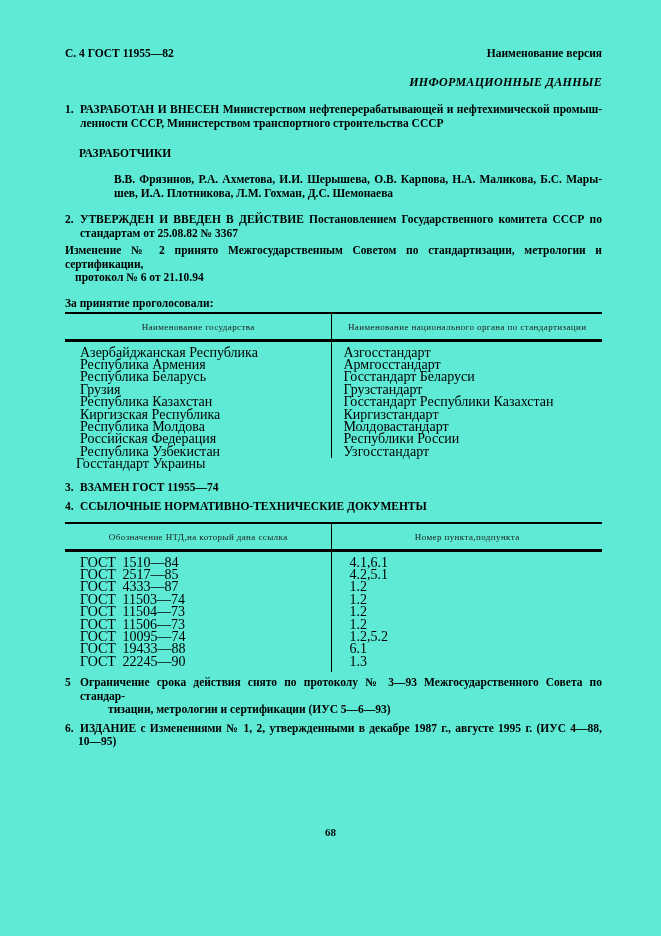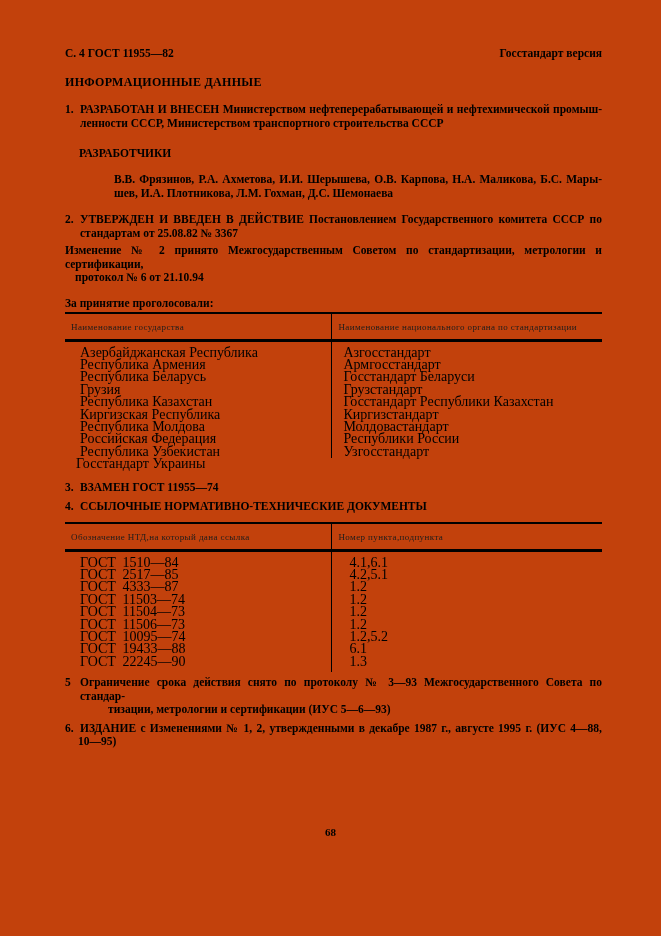--- a/index.html
+++ b/index.html
@@ -1,29 +1,29 @@
 <!DOCTYPE html>
 <html lang="ru"><head>
 <meta charset="utf-8">
 <style>
   html,body { margin:0; padding:0; background:#7a7a7a; }
   .page {
     position:relative;
     width:661px; height:936px;
     margin:0 auto;
-    background:#c2410c;
+    background:#5eead4;
     color:#000;
     font-family:"Liberation Serif", "DejaVu Serif", serif;
     overflow:hidden;
   }
   .content { position:absolute; left:65px; top:46px; width:537px; }
 
   .hdr { display:flex; justify-content:space-between; font-weight:bold; font-size:11.5px; line-height:14px; }
 
-  .doc-title { margin-top:15px; text-align:left; font-weight:bold; font-size:12px; letter-spacing:0.3px; line-height:14px; }
+  .doc-title { margin-top:15px; text-align:right; font-weight:bold; font-size:12px; letter-spacing:0.3px; line-height:14px;font-style:italic; }
 
   .para { font-weight:bold; font-size:11.5px; line-height:13.5px; }
   .line { display:flex; }
   .num { flex:0 0 15px; }
   .txt { flex:1; }
   .stretch { text-align:justify; text-align-last:justify; -moz-text-align-last:justify; }
   .cont { display:block; }
 
   .mt-item1 { margin-top:14px; }
   .developers-heading { margin-top:16px; margin-left:14px; font-weight:bold; font-size:11.5px; line-height:14px; }
@@ -32,21 +32,21 @@
   .mt-item2 { margin-top:13px; }
   .amendment { margin-top:4px; }
   .amendment .cont { margin-left:10px; }
   .vote-heading { margin-top:11px; font-weight:bold; font-size:11.5px; line-height:14px; }
 
   .dtable { margin-top:2px; border-top:2px solid #000; }
   .thead { display:flex; border-bottom:3px solid #000; }
   .hcell {
     box-sizing:border-box;
     font-size:9px; line-height:11px; letter-spacing:0.4px;
-    color:#1c1c1c; text-align:left;
+    color:#1c1c1c; text-align:center;
     padding:8px 6px 6px 6px;
   }
   .hcell.c0 { width:49.8%; border-right:1.5px solid #000; }
   .hcell.c1 { width:50.2%; }
   .tbody { font-size:14px; line-height:12.4px; font-weight:normal; }
   .trow { display:flex; }
   .tcell { box-sizing:border-box; }
   .tcell.c0 { width:49.8%; border-right:1.5px solid #000; padding-left:15px; }
   .tcell.c1 { width:50.2%; padding-left:11px; }
   .trow:first-child .tcell { padding-top:5px; }
@@ -69,21 +69,21 @@
   }
 </style>
 </head>
 <body>
 
 <div class="page">
   <div class="content">
 
     <div class="hdr">
       <span>С. 4 ГОСТ 11955—82</span>
-      <span>Госстандарт версия</span>
+      <span>Наименование версия</span>
     </div>
 
     <div class="doc-title">ИНФОРМАЦИОННЫЕ ДАННЫЕ</div>
 
     <div class="para mt-item1">
       <div class="line">
         <span class="num">1.</span>
         <span class="txt stretch">РАЗРАБОТАН И ВНЕСЕН Министерством нефтеперерабатывающей и нефтехимической промыш-</span>
       </div>
       <div class="line">

